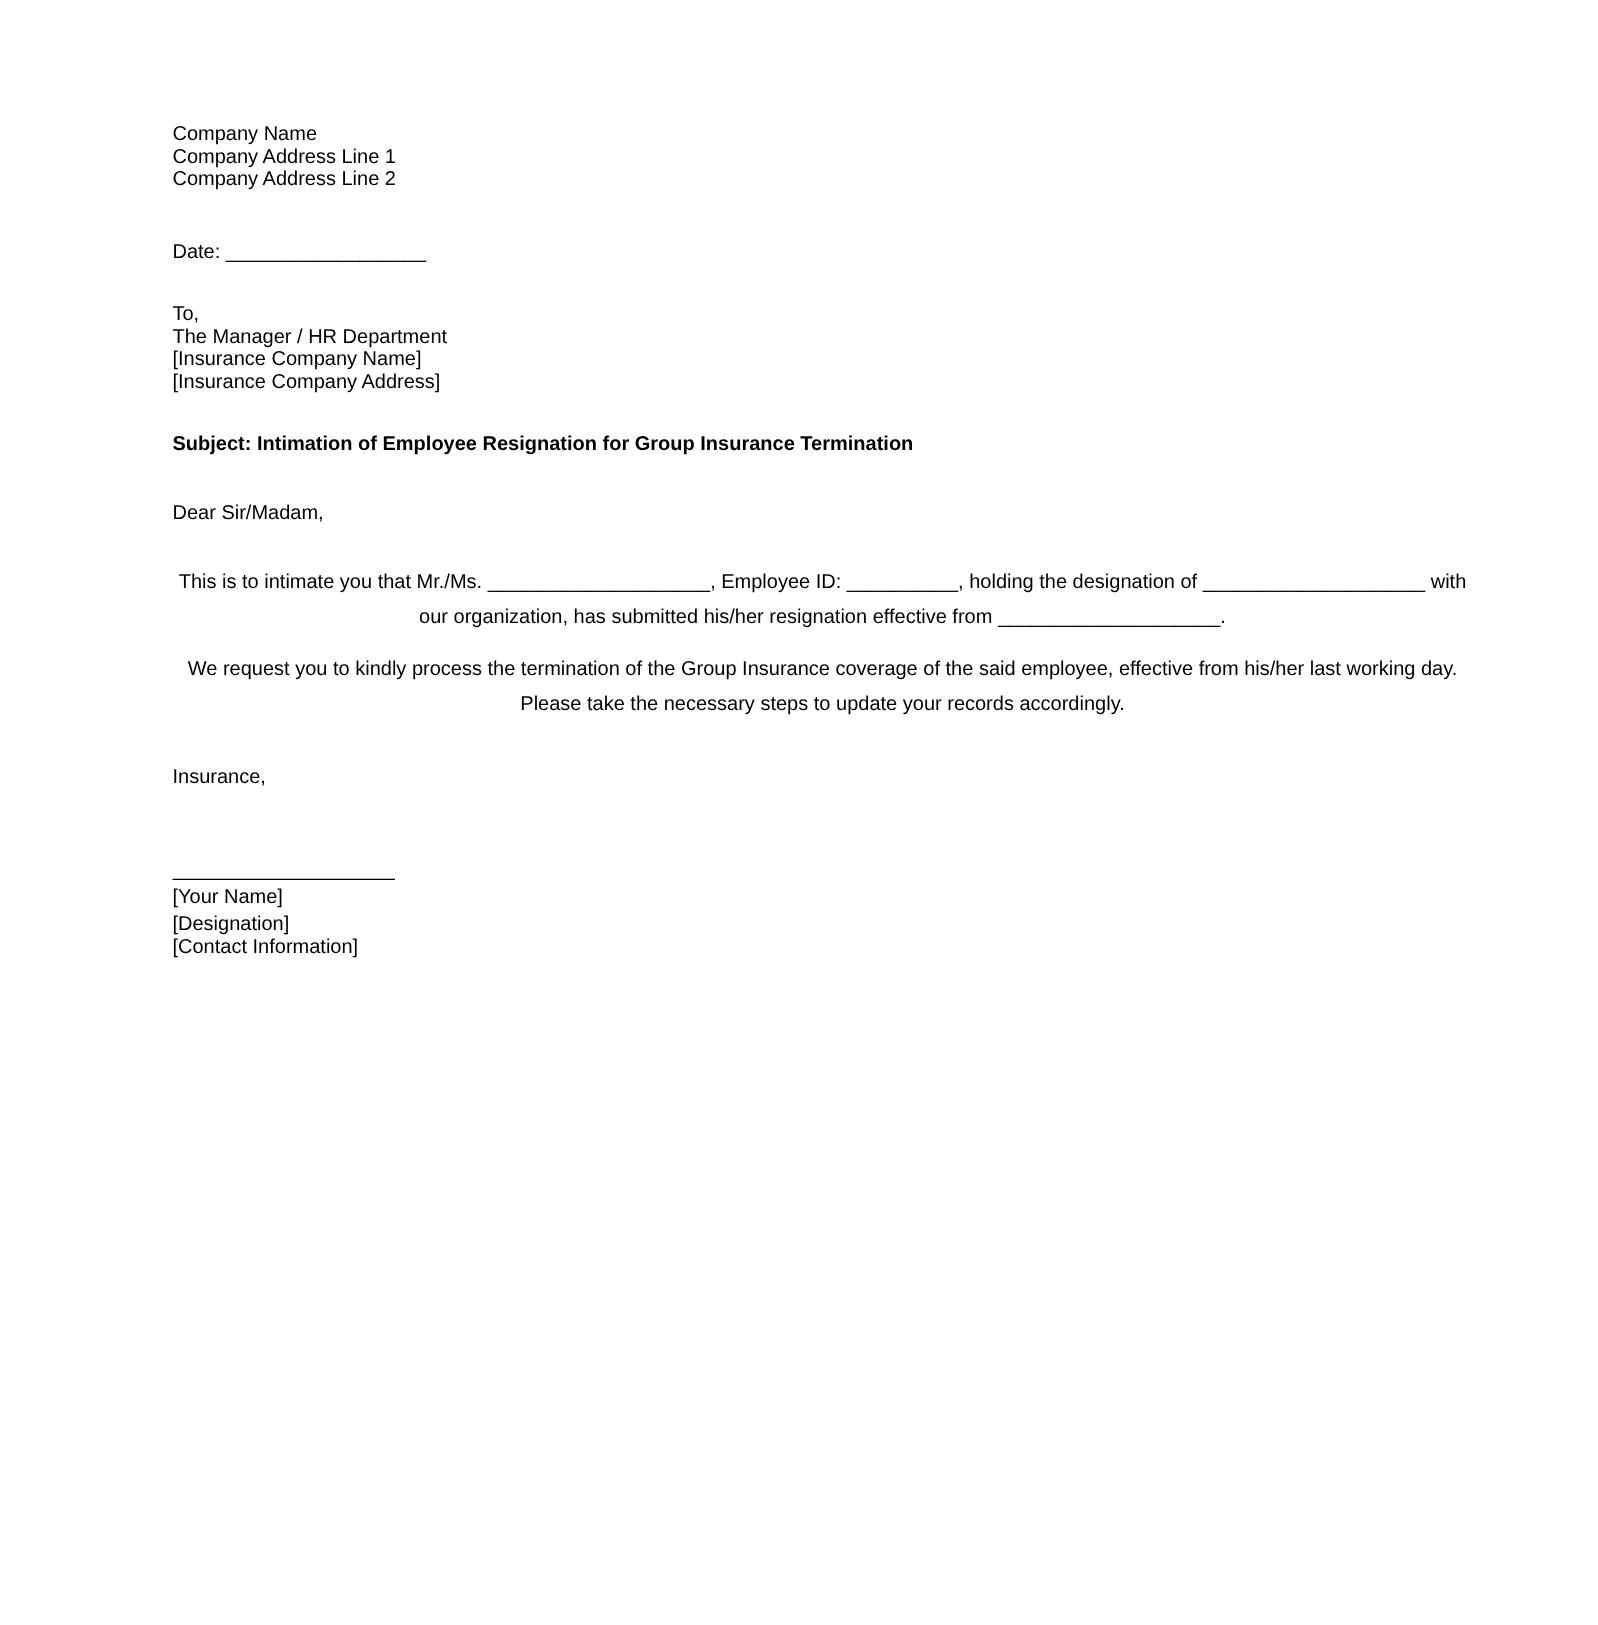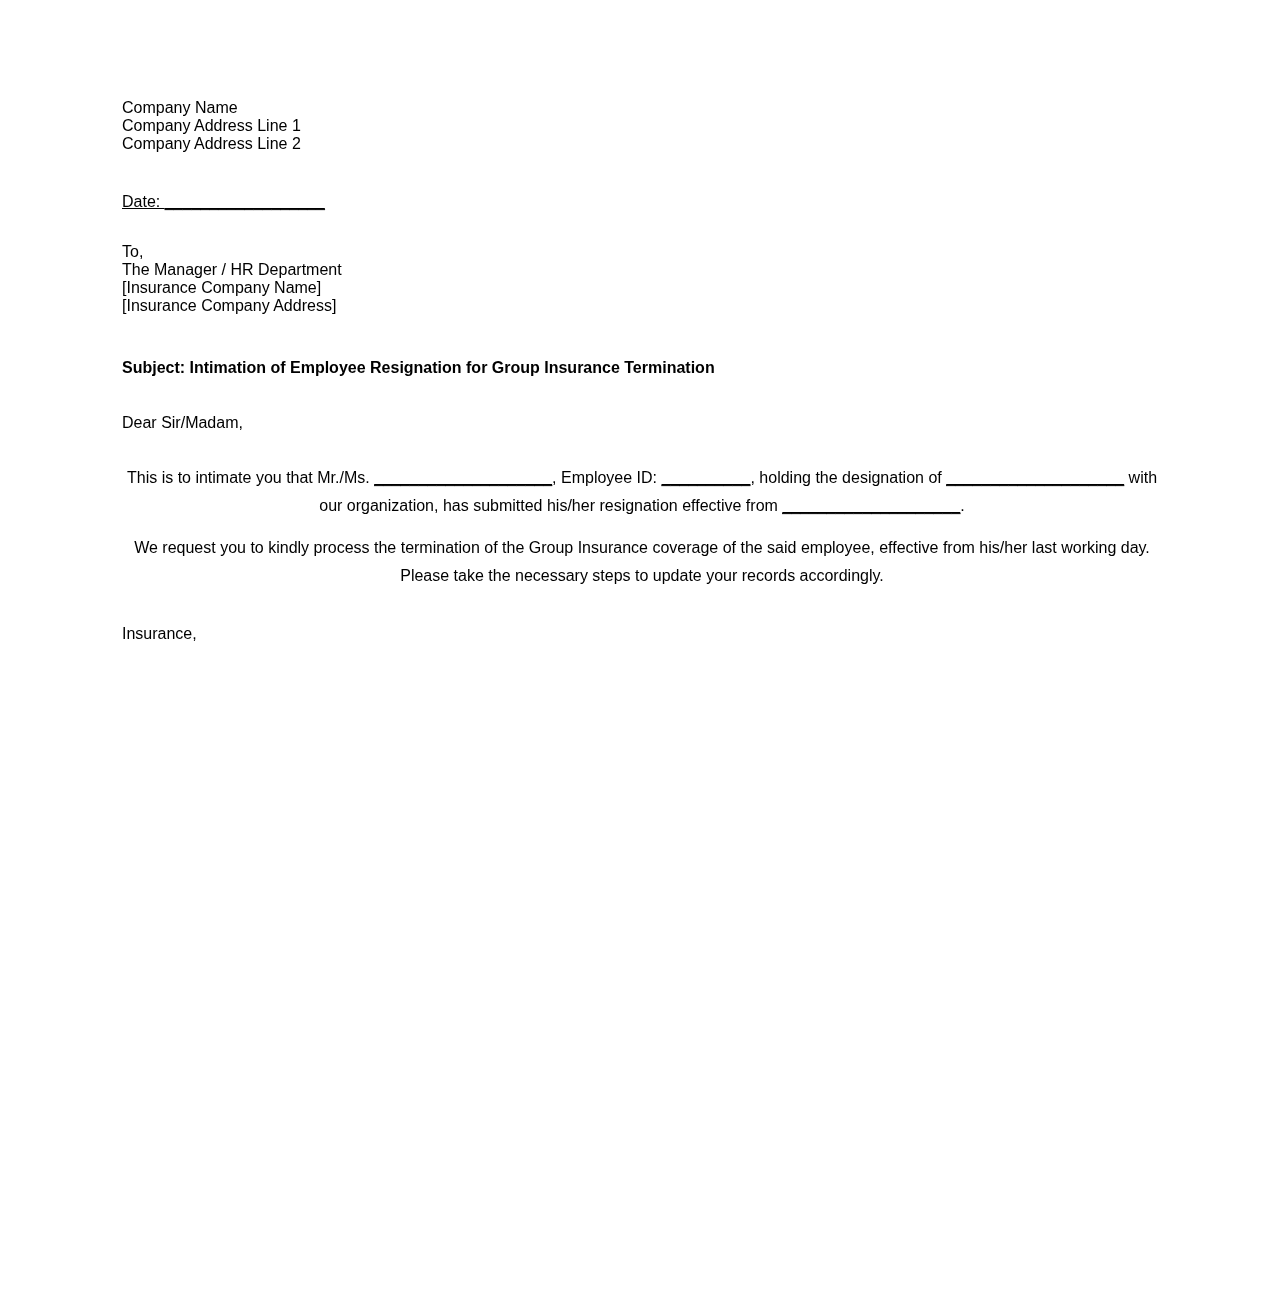--- a/index.html
+++ b/index.html
@@ -1,26 +1,26 @@
 <!DOCTYPE html>
 <html><head>
   <meta charset="utf-8">
   <style>
     html, body { margin: 0; padding: 0; background: #ffffff; }
     body {
       width: 1278px; height: 1300px; position: relative; overflow: hidden;
       font-family: "Liberation Sans", sans-serif; font-size: 16px; color: #000000;
     }
-    .page { position: absolute; left: 122px; top: 99px; width: 1040px; }
+    .page { position: absolute; left: 138px; top: 99px; width: 1040px; }
     .line { line-height: 18px; white-space: nowrap; }
-    .blank { white-space: pre; text-decoration: underline; }
+    .blank { white-space: pre; }
     .block { margin: 0; }
     .date { margin-top: 40px; line-height: 18px; }
     .to { margin-top: 32px; }
-    .subject { margin-top: 44px; font-weight: bold; line-height: 18px; }
+    .subject { margin-top: 32px; font-weight: bold; line-height: 18px; }
     .salutation { margin-top: 37px; line-height: 18px; }
     .para { margin-top: 36px; line-height: 27.5px; text-align: center; }
     .para1 { margin-top: 32px; }
     .para2 { margin-top: 15px; }
     .para3 { margin-top: 27px; line-height: 18px; }
     .closing { margin-top: 36px; line-height: 18px; }
     .signature { margin-top: 72px; }
     .sig-line { width: 178px; border-bottom: 1px solid #000; height: 0; margin-bottom: 5px; }
     .sig-name { line-height: 18px; }
     .sig-rest { margin-top: 4px; }
@@ -51,14 +51,22 @@
 
   <div class="salutation">Dear Sir/Madam,</div>
 
   <p class="block para para1"><span>This is to intimate you that Mr./Ms. </span><span class="blank">____________________</span><span>, Employee ID: </span><span class="blank">__________</span><span>, holding the designation of </span><span class="blank">____________________</span><span> with our organization, has submitted his/her resignation effective from </span><span class="blank">____________________</span><span>.</span></p>
 
   <p class="block para para2">We request you to kindly process the termination of the Group Insurance coverage of the said employee, effective from his/her last working day. Please take the necessary steps to update your records accordingly.</p>
 
 
   <div class="closing">Insurance,</div>
 
+  <div class="signature">
+    <div class="sig-line"></div>
+    <div class="sig-name">[Your Name]</div>
+    <div class="sig-rest">
+      <div class="line">[Designation]</div>
+      <div class="line">[Contact Information]</div>
+    </div>
+  </div>
 
 </div>
 
 </body></html>

